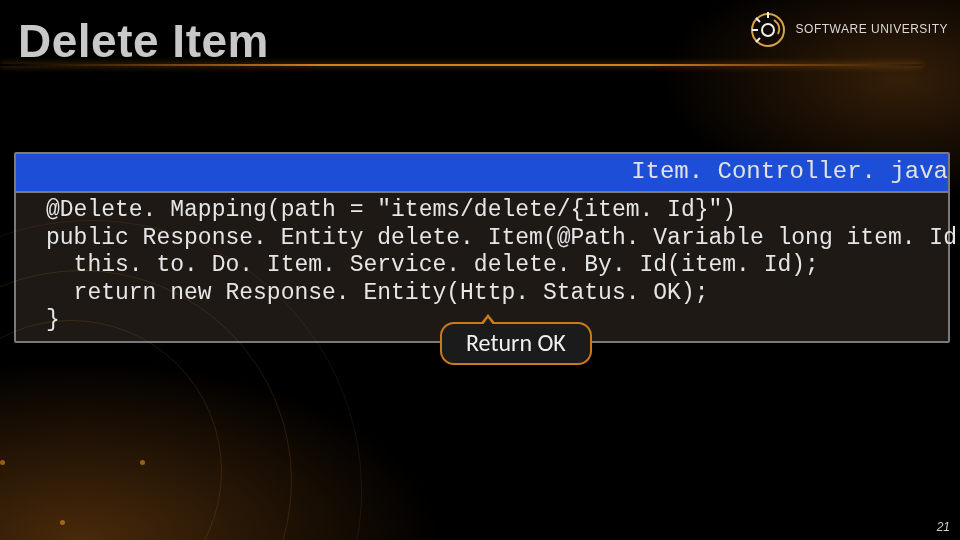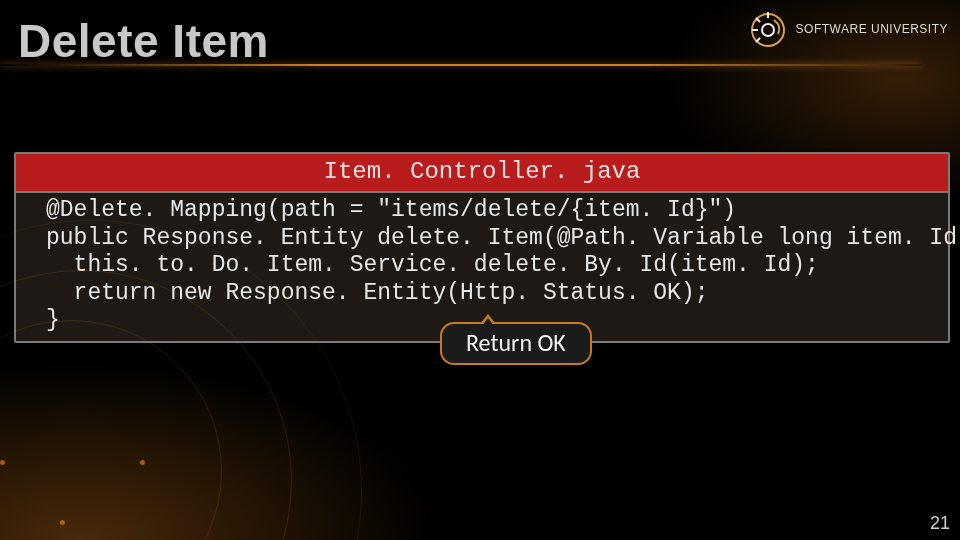--- a/index.html
+++ b/index.html
@@ -65,27 +65,27 @@
     position: absolute;
     top: 152px;
     left: 14px;
     width: 932px;
     border: 2px solid #7a7a7a;
     border-radius: 2px;
     background: #1e1914;
   }
 
   .panel-header {
-    text-align: center;
+    text-align: right;
     font-family: Consolas, "Courier New", monospace;
     font-size: 24px;
     color: #e2e2e2;
     padding: 4px 0 6px;
     border-bottom: 2px solid #7a7a7a;
-    background: #b91c1c;
+    background: #1d4ed8;
   }
 
   .panel-body {
     font-family: Consolas, "Courier New", monospace;
     font-size: 23px;
     line-height: 1.2;
     color: #e6e6e6;
     padding: 4px 6px 6px 6px;
     white-space: pre;
     position: relative;
@@ -127,21 +127,22 @@
     border-left: 6px solid transparent;
     border-right: 6px solid transparent;
     border-bottom: 8px solid #1b1b1b;
   }
 
   .page-num {
     position: absolute;
     bottom: 6px;
     right: 10px;
     color: #cfcfcf;
-    font-size: 18px;
+    font-size: 12px;
+    font-style: italic;
   }
 
   
   .arcs {
     position: absolute;
     bottom: -120px;
     left: -120px;
     width: 500px;
     height: 500px;
     pointer-events: none;

